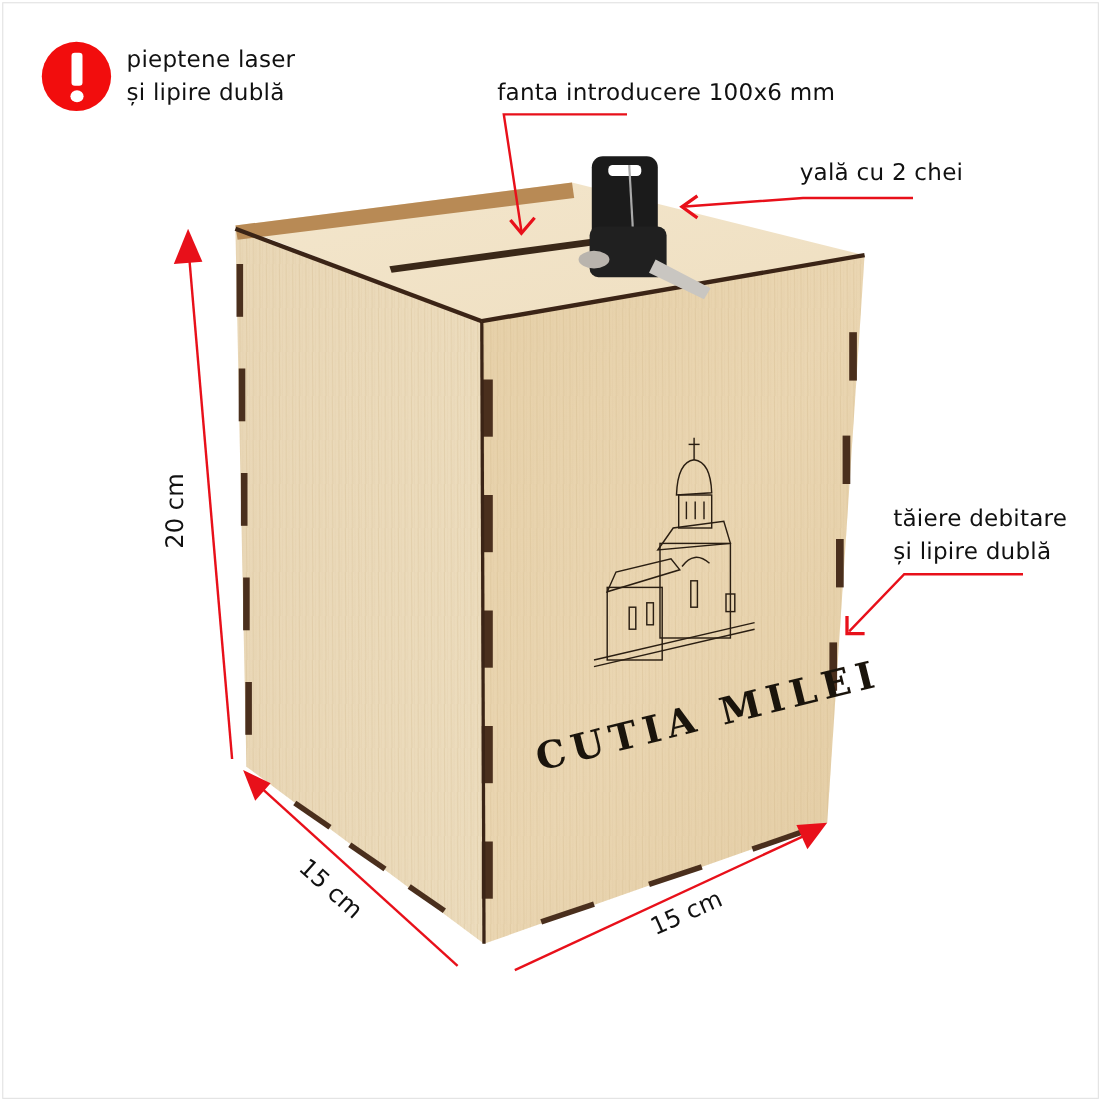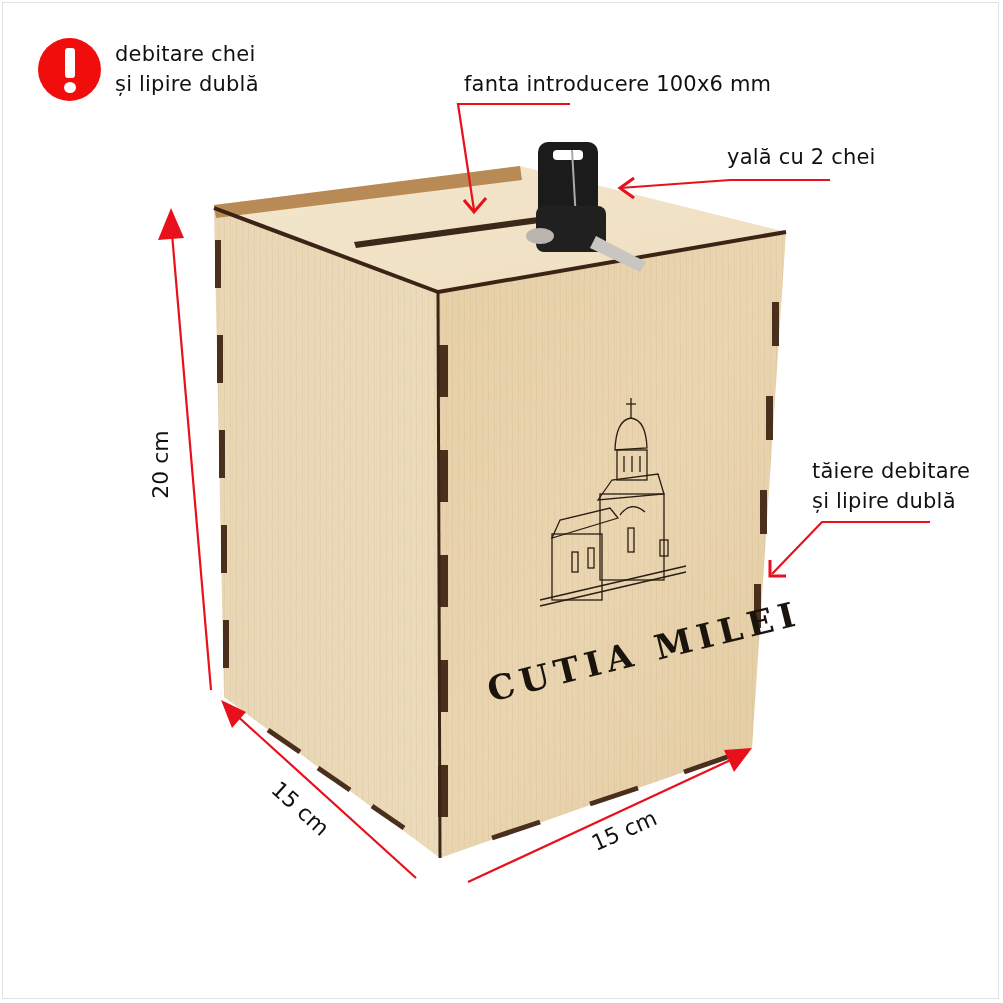--- a/index.html
+++ b/index.html
@@ -139,24 +139,24 @@
     <polygon points="221,700 232,728 246,712"></polygon>
     <polygon points="752,748 724,750 734,772"></polygon>
   </g>
 </svg>
 
 <div class="warn-badge">
   <div class="bar"></div>
   <div class="dot"></div>
 </div>
 
-<div class="label" style="left:115px; top:40px;">debitare chei</div>
+<div class="label" style="left:115px; top:40px;">pieptene laser</div>
 <div class="label" style="left:115px; top:70px;">și lipire dublă</div>
 
-<div class="label" style="left:452px; top:70px;margin-left:12px;">fanta introducere 100x6 mm</div>
+<div class="label" style="left:452px; top:70px;">fanta introducere 100x6 mm</div>
 
 <div class="label" style="left:727px; top:143px;text-align:center;">yală cu 2 chei</div>
 
 <div class="label" style="left:812px; top:457px;">tăiere debitare</div>
 <div class="label" style="left:812px; top:487px;">și lipire dublă</div>
 
 <div class="rot" style="left:126px; top:452px; transform: rotate(-90deg);">20 cm</div>
 <div class="rot" style="left:266px; top:796px; transform: rotate(42deg);">15 cm</div>
 <div class="rot" style="left:590px; top:818px; transform: rotate(-24deg);">15 cm</div>
 

